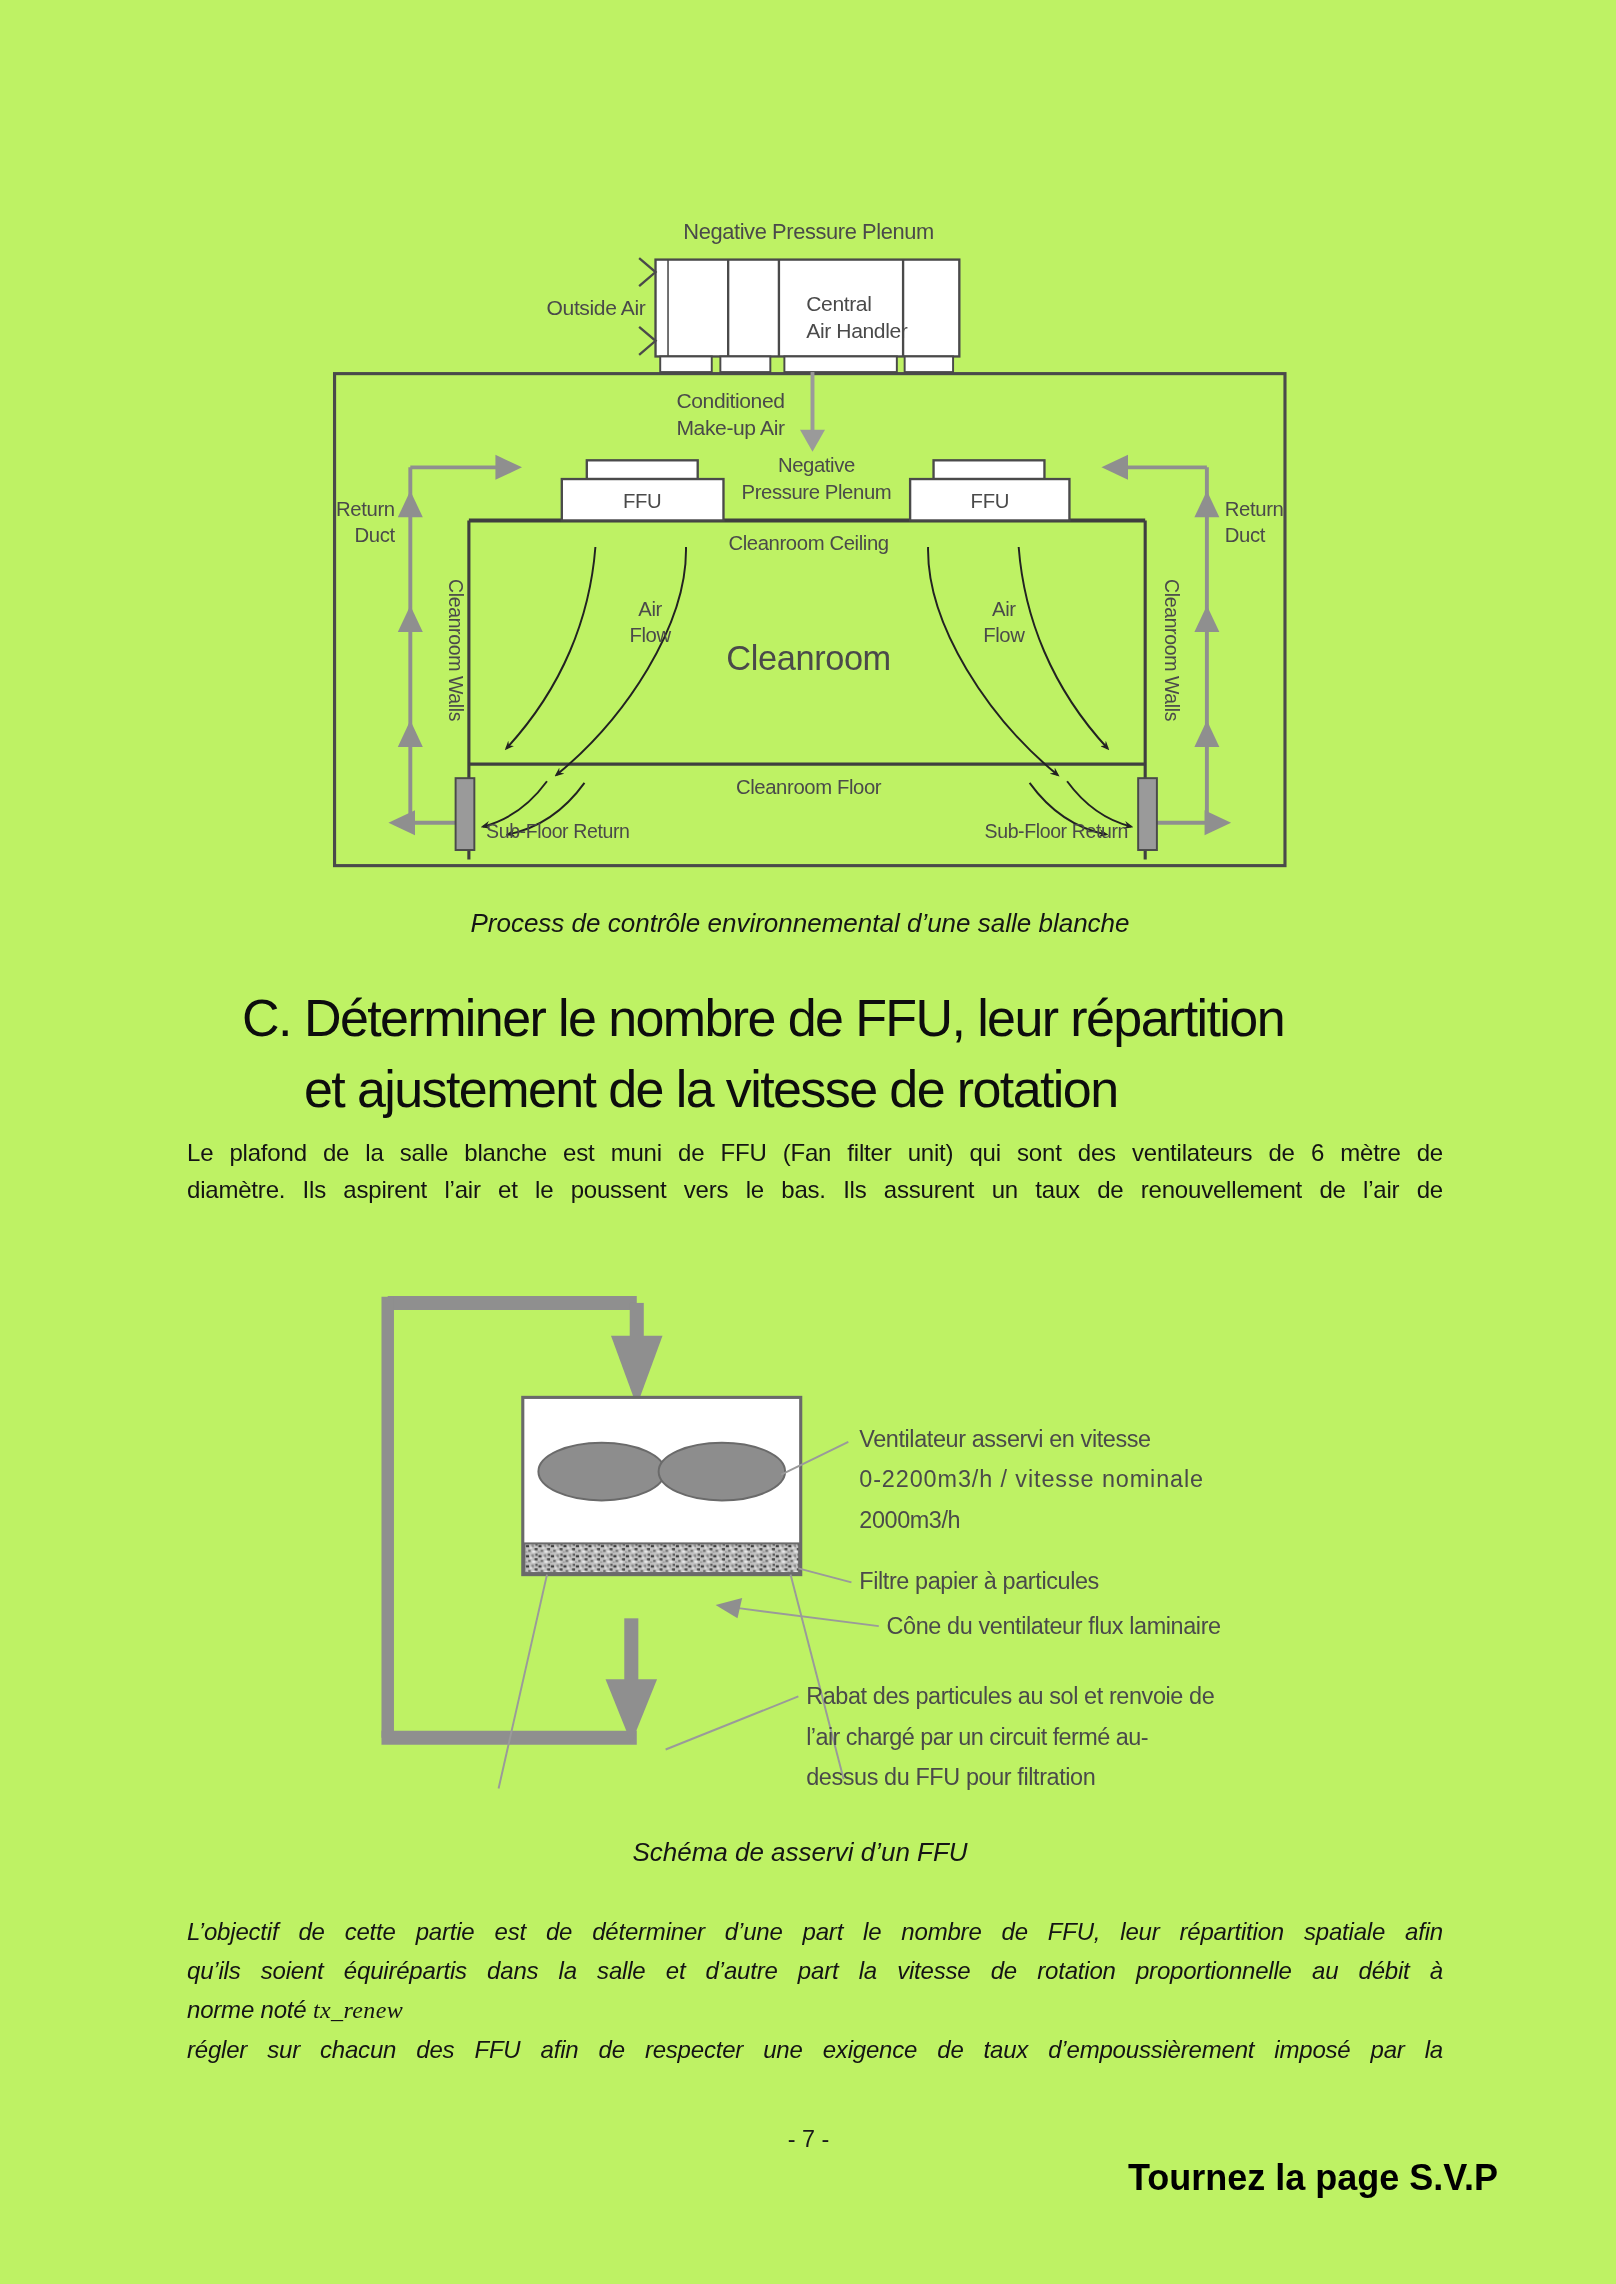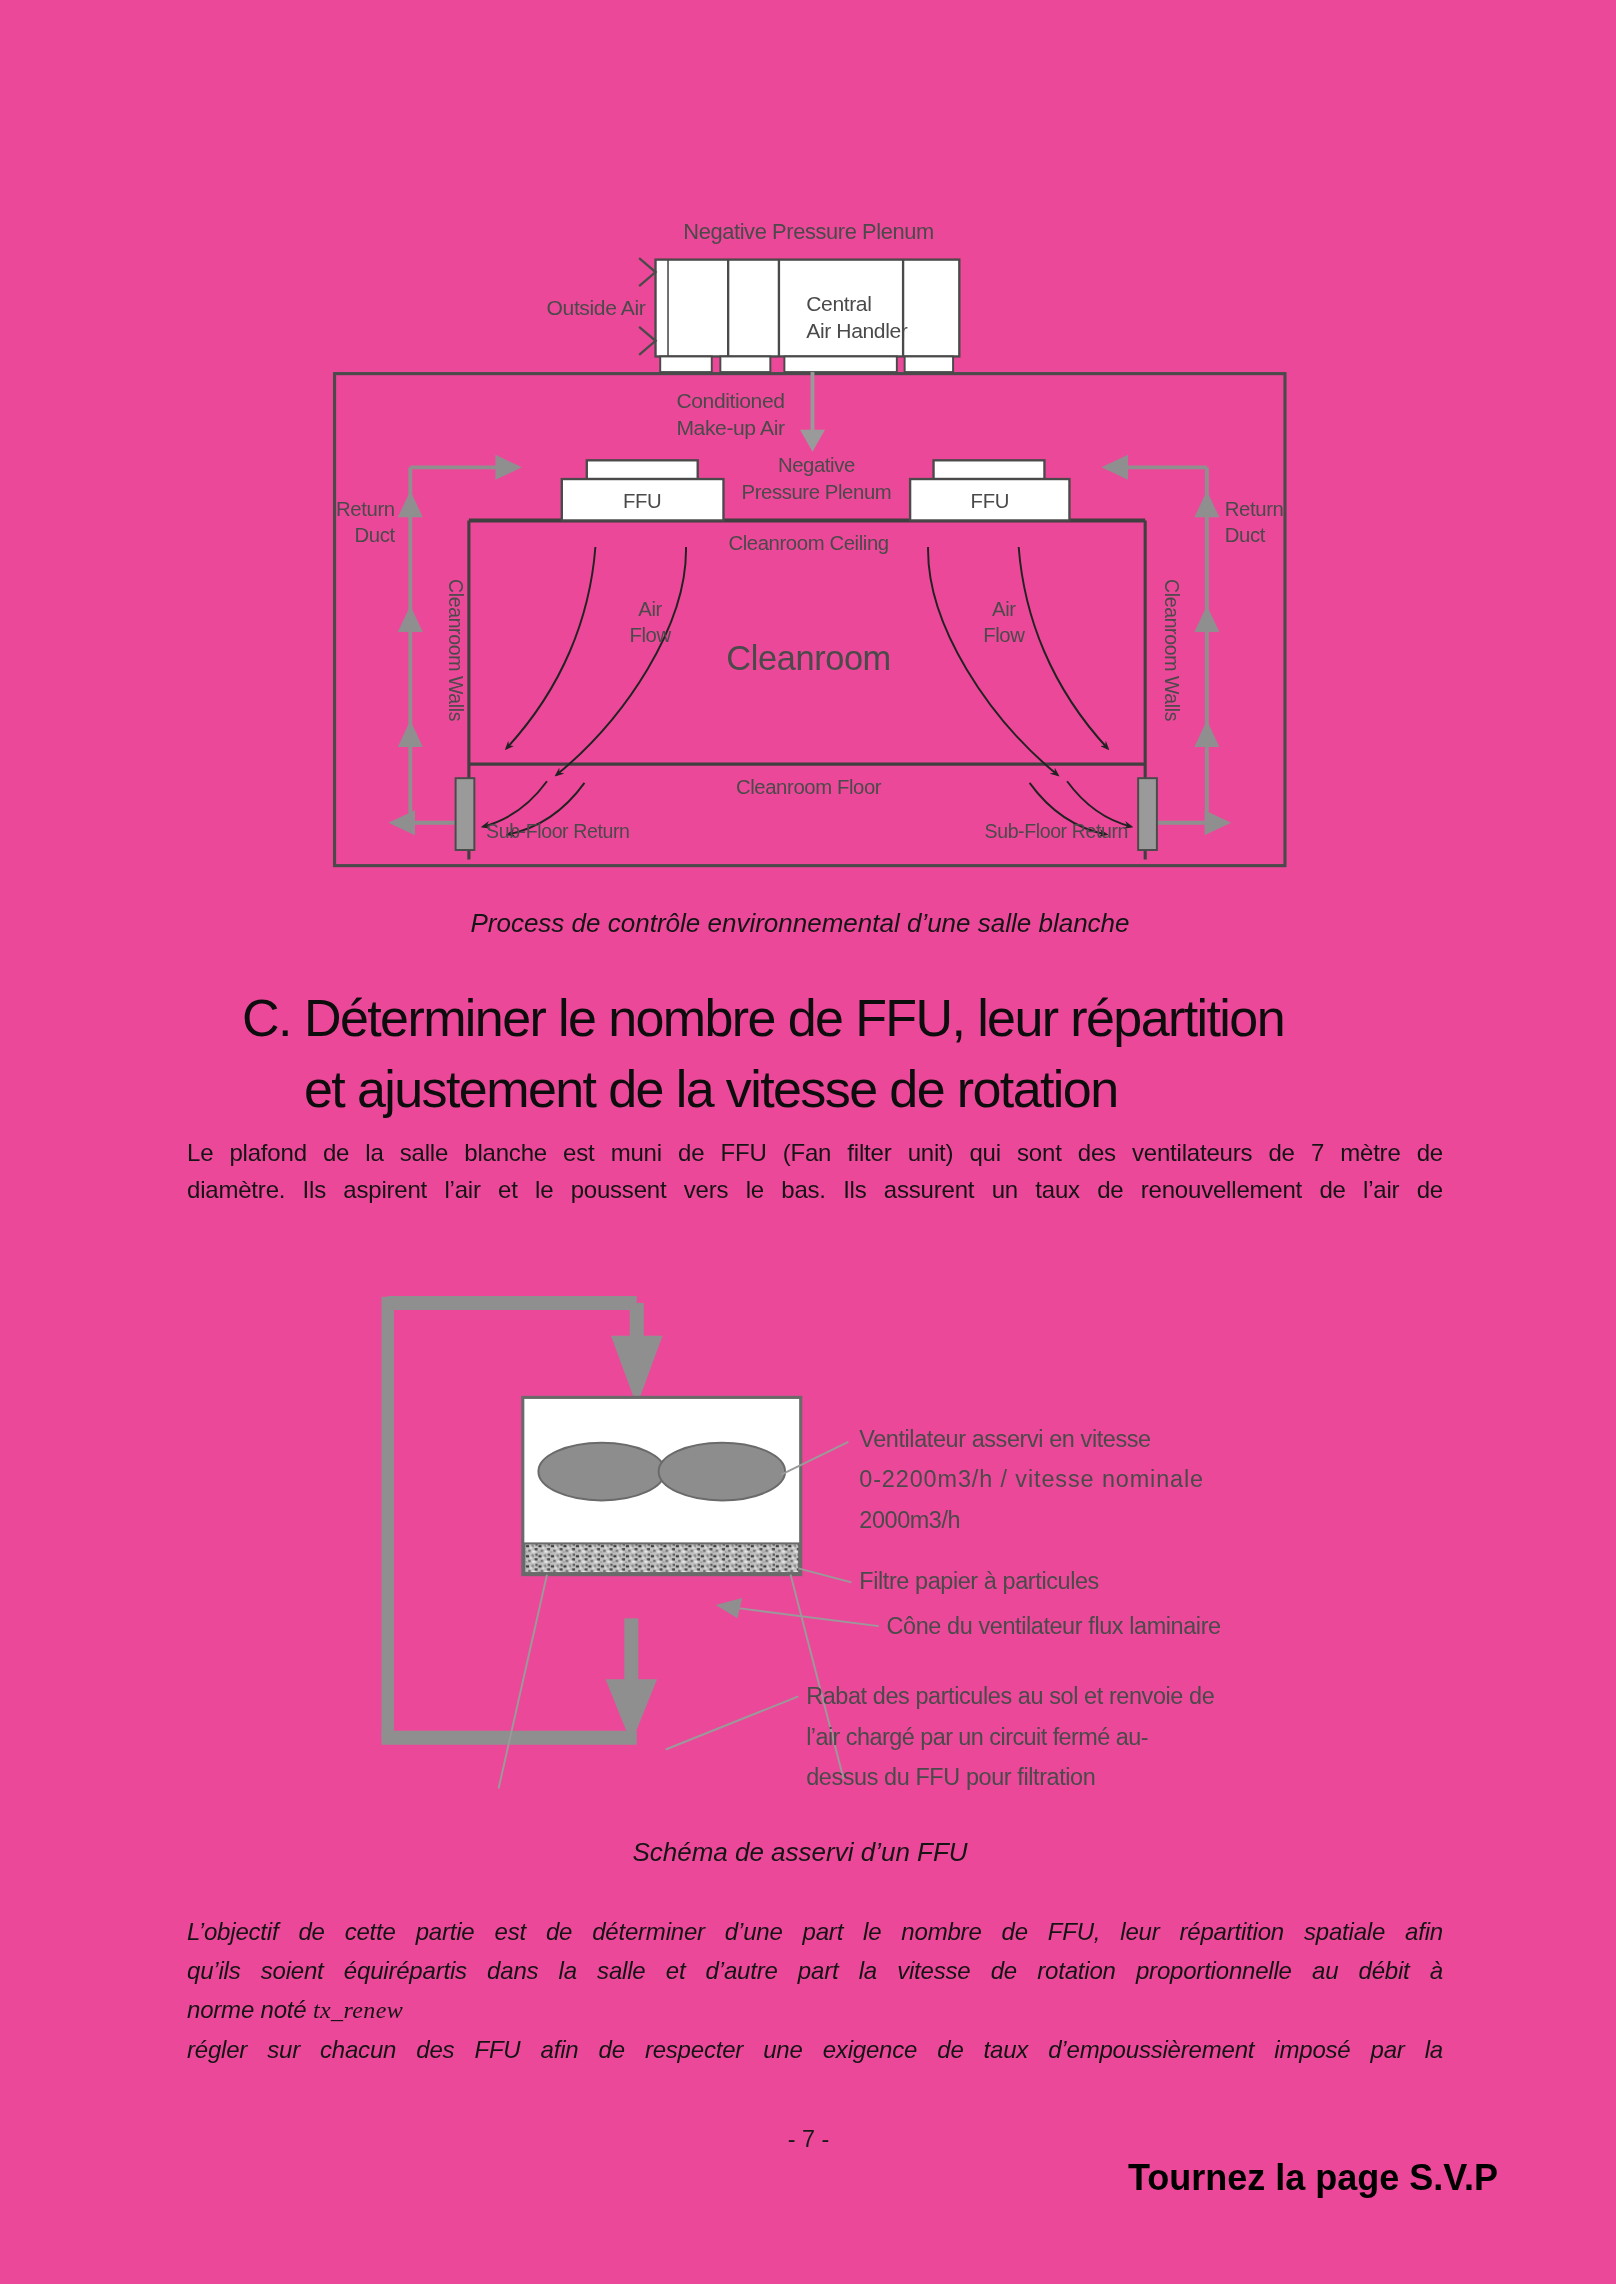--- a/index.html
+++ b/index.html
@@ -1,20 +1,20 @@
 <!DOCTYPE html>
 <html style="font-size:12.5px"><head>
 <meta charset="utf-8">
 <style>
   html, body { margin: 0; padding: 0; background: #e8e8e8; }
   .page {
     position: relative;
     width: 1617px;
     height: 2284px;
-    background: #ec4899;
+    background: #bef264;
     font-family: "Liberation Sans", sans-serif;
     color: #1c1c1c;
     overflow: hidden;
   }
   svg text {
     font-family: "Liberation Sans", sans-serif;
     fill: #4a4a4a;
     letter-spacing: -0.5px;
   }
   .fig1 { position: absolute; left: 328px; top: 219px; }
@@ -205,21 +205,21 @@
 
   <div class="heading">
     <span class="marker">C.</span>
     <span>
       <div>Déterminer le nombre de FFU, leur répartition</div>
       <div>et ajustement de la vitesse de rotation</div>
     </span>
   </div>
 
   <div class="para para1">
-    <div class="line">Le plafond de la salle blanche est muni de FFU (Fan filter unit) qui sont des ventilateurs de 7 mètre de</div>
+    <div class="line">Le plafond de la salle blanche est muni de FFU (Fan filter unit) qui sont des ventilateurs de 6 mètre de</div>
     <div class="line">diamètre. Ils aspirent l’air et le poussent vers le bas. Ils assurent un taux de renouvellement de l’air de</div>
   </div>
 
   <svg class="fig2" width="890" height="531" viewBox="440 1640 1140 680">
     <defs>
       <pattern id="speckle" width="16" height="13" patternUnits="userSpaceOnUse">
         <rect width="16" height="13" fill="#c2c2c2"></rect>
         <rect x="1" y="2" width="4" height="3" fill="#3c3c3c"></rect>
         <rect x="8" y="1" width="3" height="4" fill="#8a8a8a"></rect>
         <rect x="12" y="6" width="4" height="3" fill="#4d4d4d"></rect>

